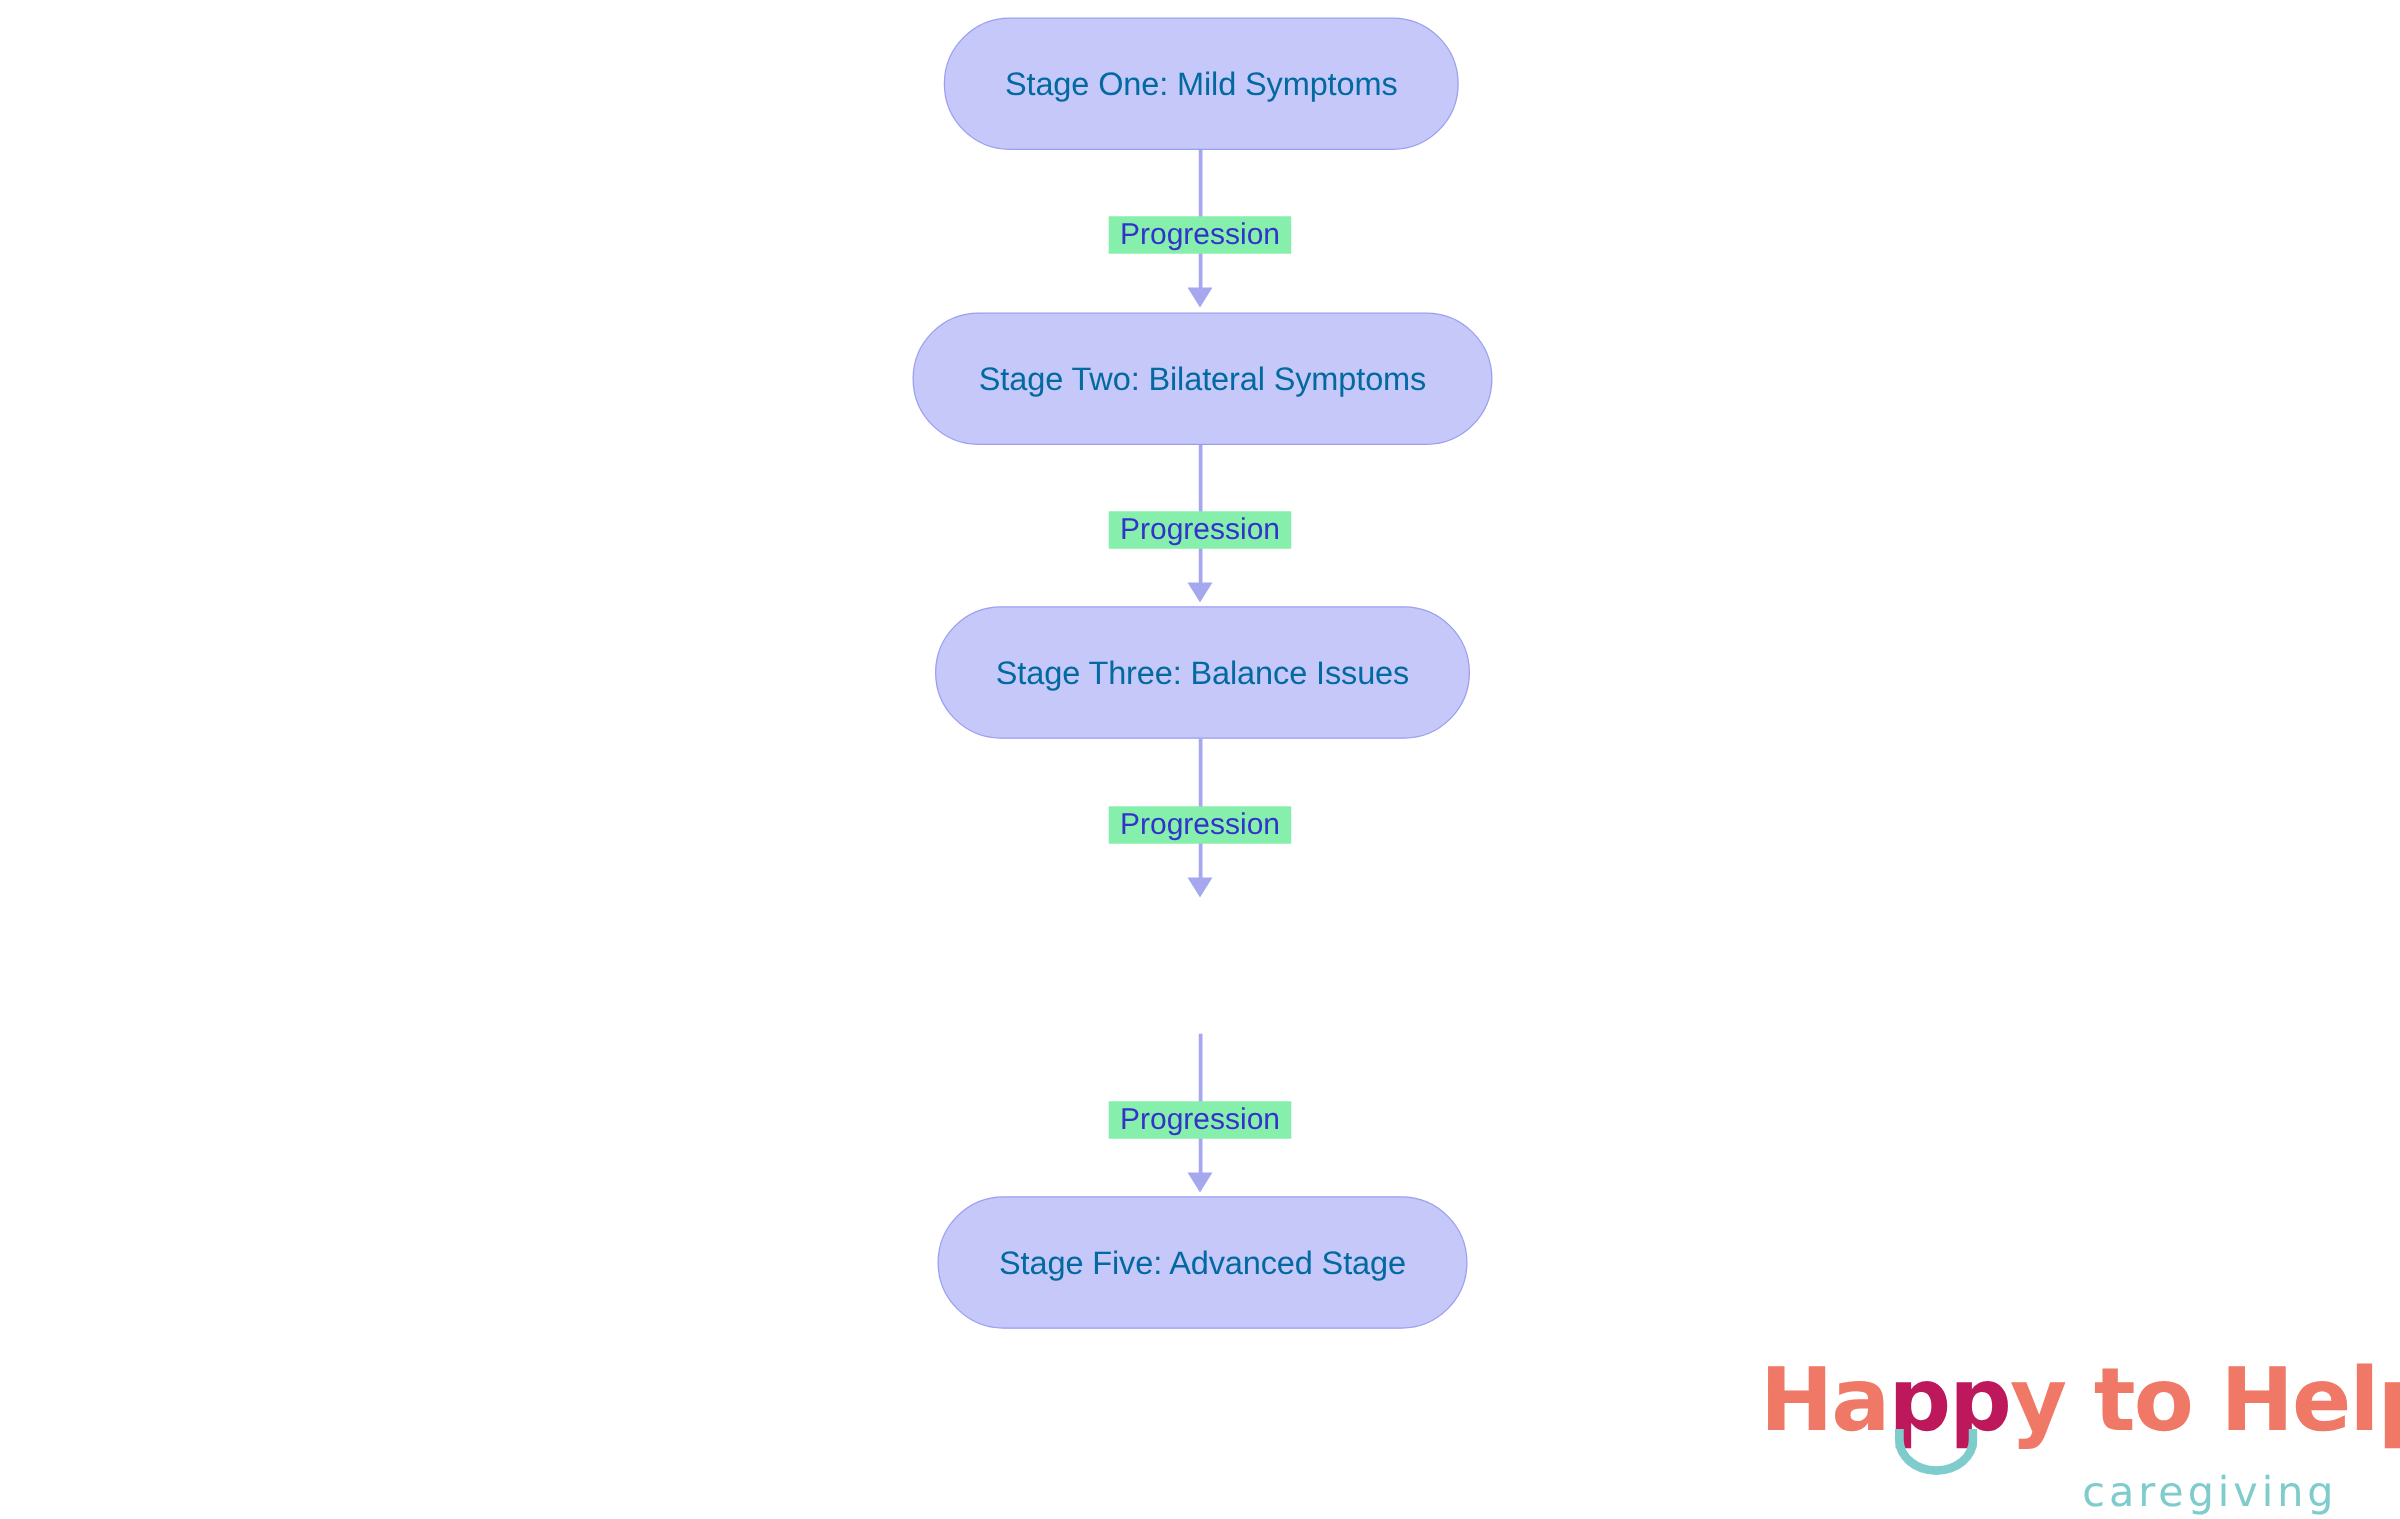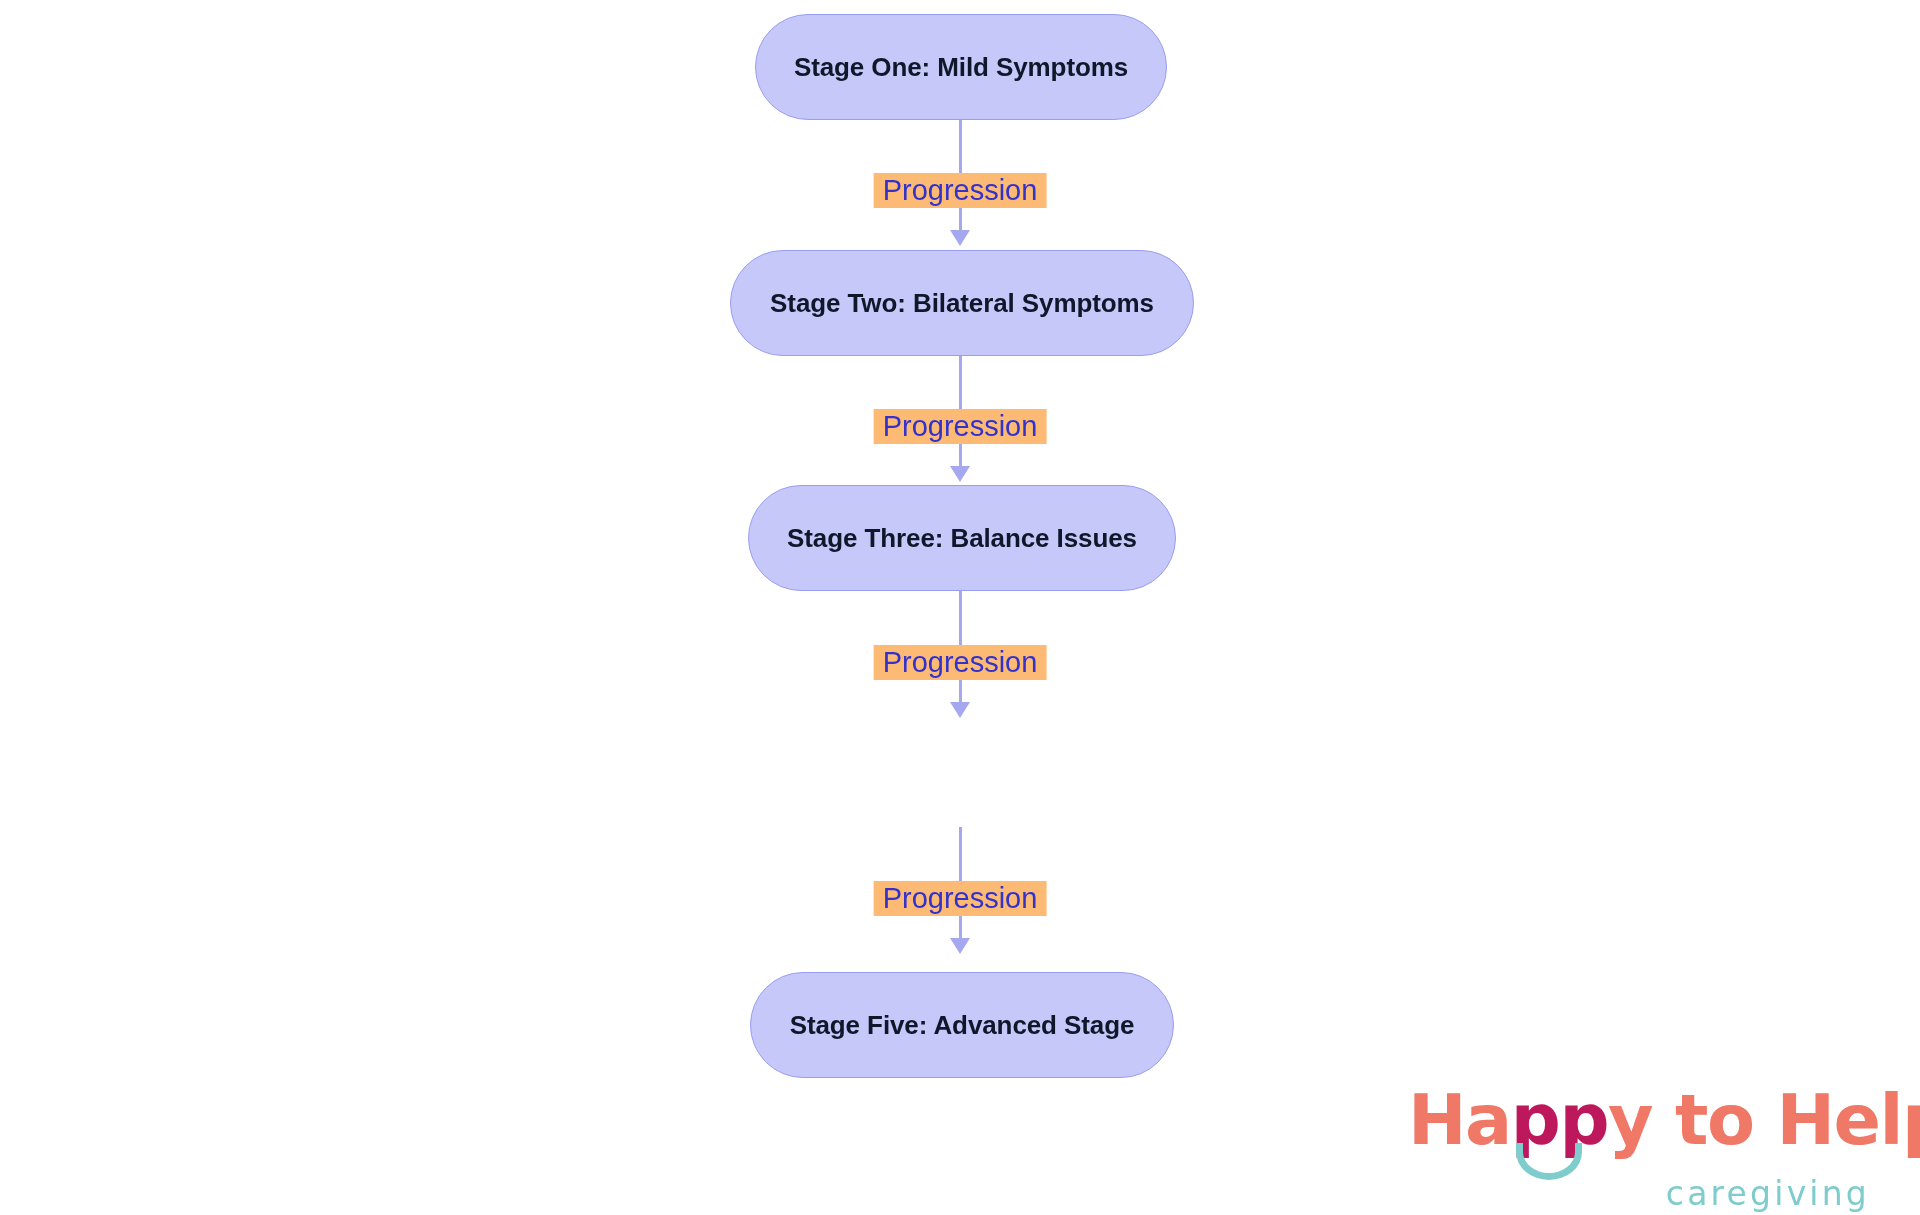--- a/index.html
+++ b/index.html
@@ -30,34 +30,34 @@
     box-sizing: border-box;
     background: #c5c8f8;
     border: 1.6px solid #9a9ef0;
     border-radius: 999px;
     display: flex;
     align-items: center;
     justify-content: center;
     z-index: 3;
   }
   .node-label {
-    color: #0f172a;
+    color: #0369a1;
     font-size: 26px;
-    font-weight: 700;
+    font-weight: 400;
     letter-spacing: -0.1px;
     white-space: nowrap;
     line-height: 1;
     font-family: "Liberation Sans", sans-serif;
   }
 
   .node-1 { left: 755px; top: 14px;  width: 412px; height: 106px; }
   .node-2 { left: 730px; top: 250px; width: 464px; height: 106px; }
   .node-3 { left: 748px; top: 485px; width: 428px; height: 106px; }
   .node-4 { left: 735px; top: 721px; width: 454px; height: 106px; }
-  .node-5 { left: 750px; top: 957px; width: 424px; height: 106px; margin-top: 15px; }
+  .node-5 { left: 750px; top: 957px; width: 424px; height: 106px; }
 
   
   .edge-line {
     position: absolute;
     left: 959px;
     width: 2.6px;
     background: #a5a8ef;
     z-index: 1;
   }
   .edge-arrow {
@@ -69,25 +69,25 @@
     border-right: 10.5px solid transparent;
     border-top: 16px solid #a5a8ef;
     z-index: 2;
   }
   .edge-label {
     position: absolute;
     z-index: 4;
     transform: translateX(-50%);
     left: 960px;
     color: #3333cc;
-    font-size: 29px;
+    font-size: 24px;
     font-weight: 400;
     line-height: 1;
     white-space: nowrap;
-    background: #fdba74;
+    background: #86efac;
     padding: 3px 9px;
     font-family: "Liberation Sans", sans-serif;
   }
 
   .edge-1 .edge-line  { top: 120px; height: 112px; }
   .edge-1 .edge-arrow { top: 230px; }
   .edge-1 .edge-label { top: 173px; }
 
   .edge-2 .edge-line  { top: 356px; height: 112px; }
   .edge-2 .edge-arrow { top: 466px; }

